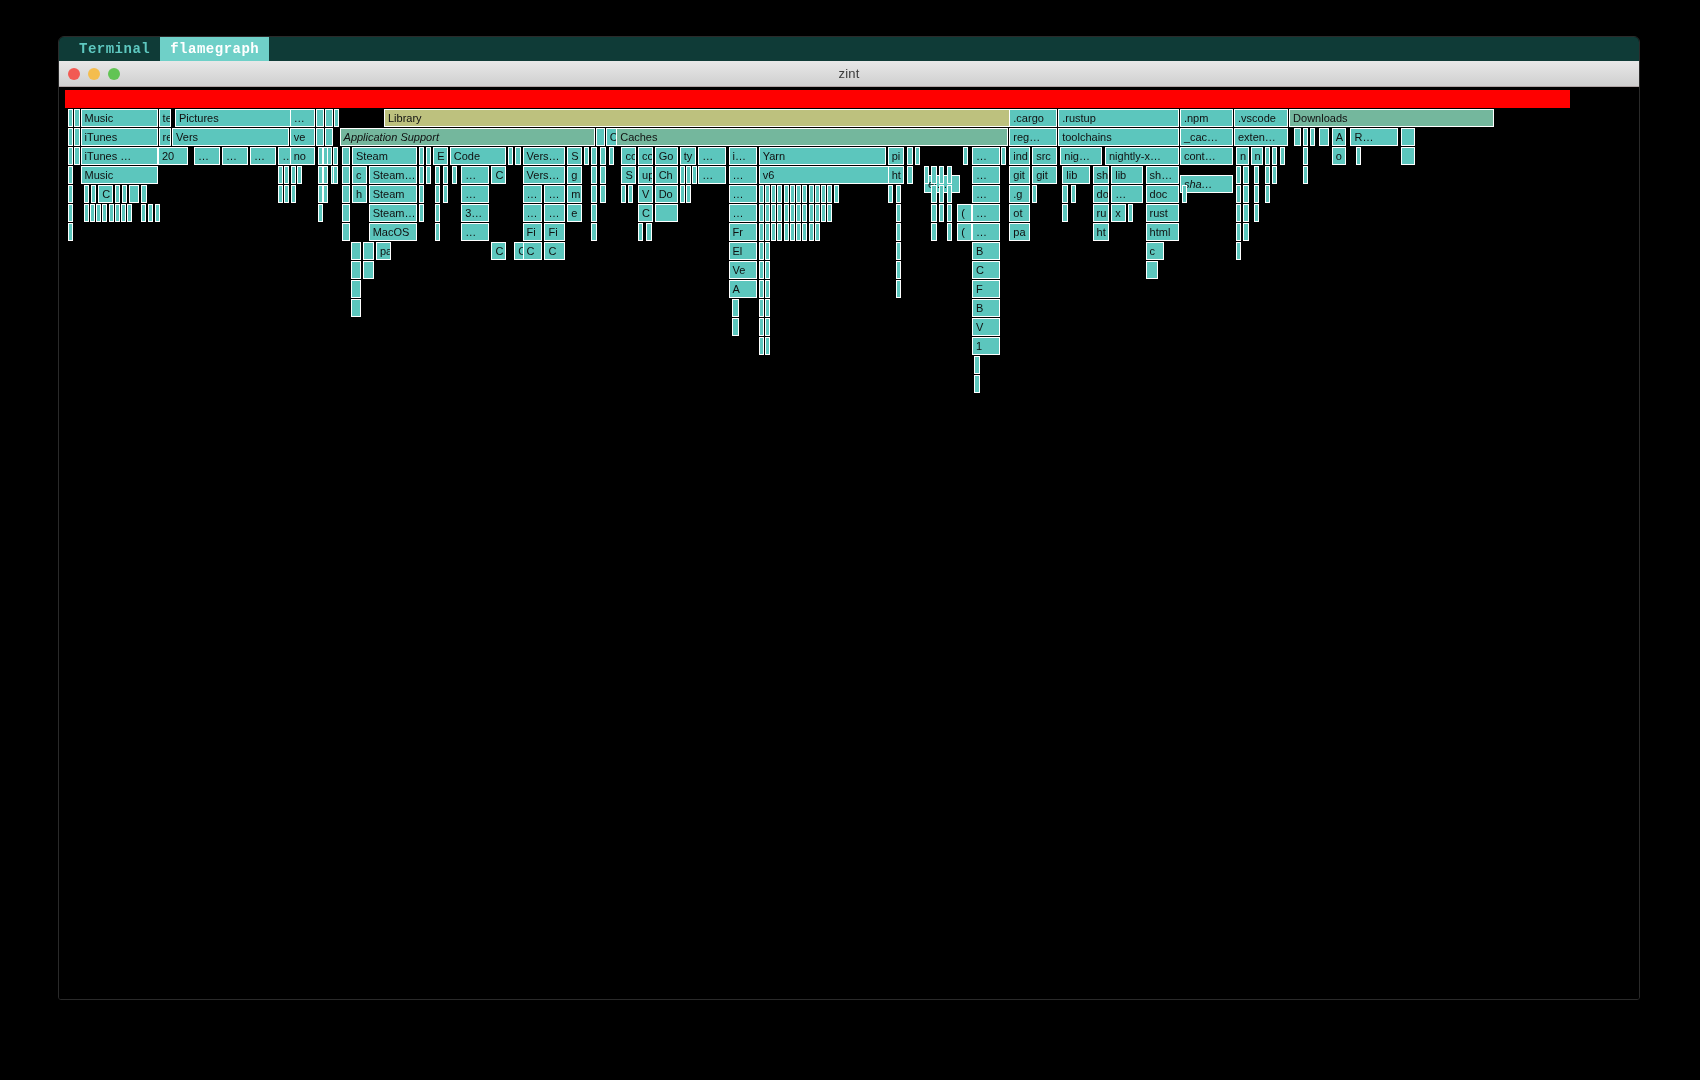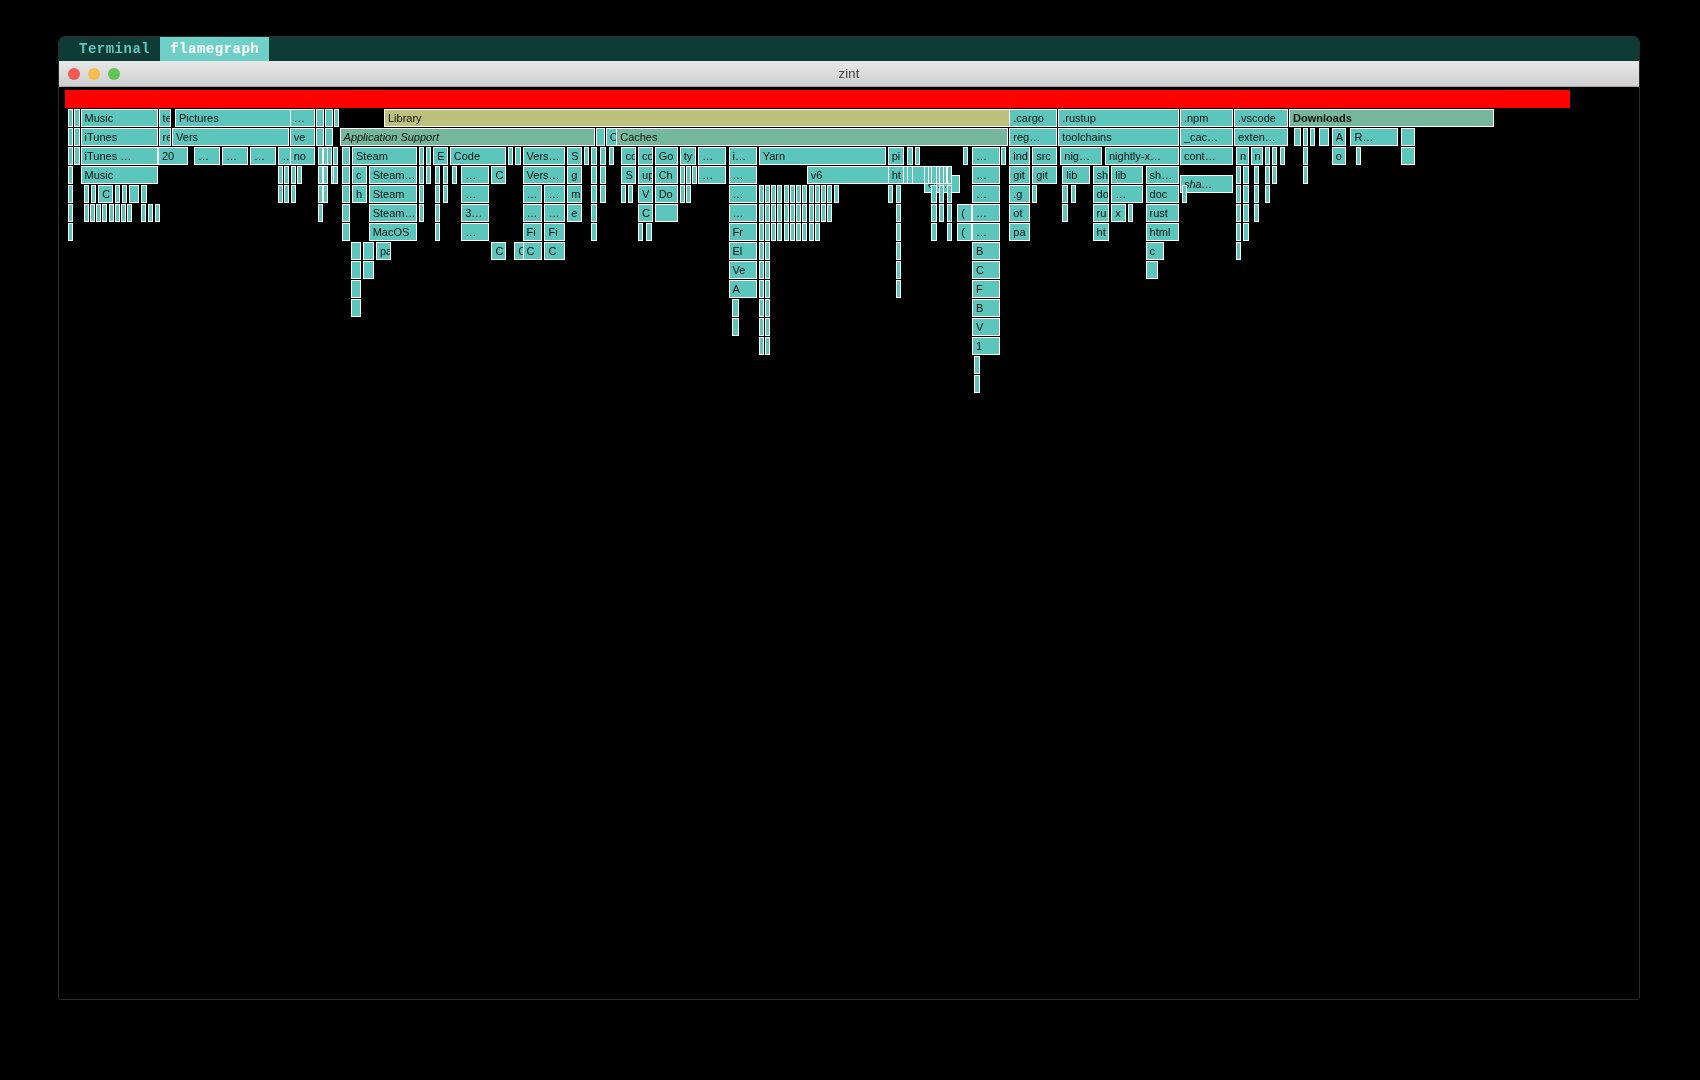--- a/index.html
+++ b/index.html
@@ -112,21 +112,21 @@
         <div class="frame teal" style="left: 116px; top: 22px; width: 116.48px; height: 18px;"><span>Pictures</span></div>
         <div class="frame teal" style="left: 230.64px; top: 22px; width: 24.96px; height: 18px;"><span>…</span></div>
         <div class="frame teal blank" style="left: 256.64px; top: 22px; width: 8.32px; height: 18px;"></div>
         <div class="frame teal blank" style="left: 266px; top: 22px; width: 8.32px; height: 18px;"></div>
         <div class="frame teal blank" style="left: 275.36px; top: 22px; width: 4.16px; height: 18px;"></div>
         <div class="frame olive" style="left: 281px; top: 22px; width: 668.72px; height: 18px; margin-left: 44px;"><span>Library</span></div>
         <div class="frame teal" style="left: 950.32px; top: 22px; width: 47.84px; height: 18px;"><span>.cargo</span></div>
         <div class="frame teal" style="left: 999.2px; top: 22px; width: 120.64px; height: 18px;"><span>.rustup</span></div>
         <div class="frame teal" style="left: 1120.88px; top: 22px; width: 53.04px; height: 18px;"><span>.npm</span></div>
         <div class="frame teal" style="left: 1174.96px; top: 22px; width: 54.08px; height: 18px;"><span>.vscode</span></div>
-        <div class="frame sage" style="left: 1230.08px; top: 22px; width: 204.88px; height: 18px; font-weight: bold;"><span>Downloads</span></div>
+        <div class="frame sage" style="left: 1230.08px; top: 22px; width: 204.88px; height: 18px;"><span>Downloads</span></div>
         <div class="frame teal blank" style="left: 9.12px; top: 41px; width: 5.2px; height: 18px;"></div>
         <div class="frame teal blank" style="left: 15.36px; top: 41px; width: 5.2px; height: 18px;"></div>
         <div class="frame teal" style="left: 21.6px; top: 41px; width: 76.96px; height: 18px;"><span>iTunes</span></div>
         <div class="frame teal" style="left: 99.6px; top: 41px; width: 12.48px; height: 18px;"><span>re</span></div>
         <div class="frame teal" style="left: 113.12px; top: 41px; width: 116.48px; height: 18px;"><span>Vers</span></div>
         <div class="frame teal" style="left: 230.64px; top: 41px; width: 24.96px; height: 18px;"><span>ve</span></div>
         <div class="frame teal blank" style="left: 256.64px; top: 41px; width: 8.32px; height: 18px;"></div>
         <div class="frame teal blank" style="left: 266px; top: 41px; width: 8.32px; height: 18px;"></div>
         <div class="frame sage" style="left: 280.56px; top: 41px; width: 255.84px; height: 18px; font-style: italic;"><span>Application Support</span></div>
         <div class="frame teal blank" style="left: 537.44px; top: 41px; width: 8.32px; height: 18px;"></div>
@@ -224,21 +224,21 @@
         <div class="frame teal blank" style="left: 532.24px; top: 79px; width: 6.24px; height: 18px;"></div>
         <div class="frame teal blank" style="left: 540.56px; top: 79px; width: 6.24px; height: 18px;"></div>
         <div class="frame teal" style="left: 562.4px; top: 79px; width: 14.56px; height: 18px;"><span>S</span></div>
         <div class="frame teal" style="left: 579.04px; top: 79px; width: 14.56px; height: 18px;"><span>up</span></div>
         <div class="frame teal" style="left: 595.68px; top: 79px; width: 22.88px; height: 18px;"><span>Ch</span></div>
         <div class="frame teal blank" style="left: 620.64px; top: 79px; width: 4.16px; height: 18px;"></div>
         <div class="frame teal blank" style="left: 626.88px; top: 79px; width: 4.16px; height: 18px;"></div>
         <div class="frame teal blank" style="left: 633.12px; top: 79px; width: 4.16px; height: 18px;"></div>
         <div class="frame teal" style="left: 639.36px; top: 79px; width: 28.08px; height: 18px;"><span>…</span></div>
         <div class="frame teal" style="left: 669.52px; top: 79px; width: 28.08px; height: 18px;"><span>…</span></div>
-        <div class="frame teal" style="left: 699.68px; top: 79px; width: 140px; height: 18px; margin-left: 48px;"><span>v6</span></div>
+        <div class="frame teal" style="left: 699.68px; top: 79px; width: 140px; height: 18px;"><span>v6</span></div>
         <div class="frame teal" style="left: 828.64px; top: 79px; width: 16.64px; height: 18px;"><span>ht</span></div>
         <div class="frame teal blank" style="left: 848.4px; top: 79px; width: 5.2px; height: 18px;"></div>
         <div class="frame teal blank" style="left: 865.04px; top: 79px; width: 5.2px; height: 18px;"></div>
         <div class="frame teal blank" style="left: 872.32px; top: 79px; width: 5.2px; height: 18px;"></div>
         <div class="frame teal blank" style="left: 879.6px; top: 79px; width: 5.2px; height: 18px;"></div>
         <div class="frame teal blank" style="left: 887.92px; top: 79px; width: 5.2px; height: 18px;"></div>
         <div class="frame teal" style="left: 912.88px; top: 79px; width: 28.08px; height: 18px;"><span>…</span></div>
         <div class="frame teal" style="left: 950.32px; top: 79px; width: 20.8px; height: 18px;"><span>git</span></div>
         <div class="frame teal" style="left: 973.2px; top: 79px; width: 24.96px; height: 18px;"><span>git</span></div>
         <div class="frame teal" style="left: 1003.36px; top: 79px; width: 28.08px; height: 18px;"><span>lib</span></div>

